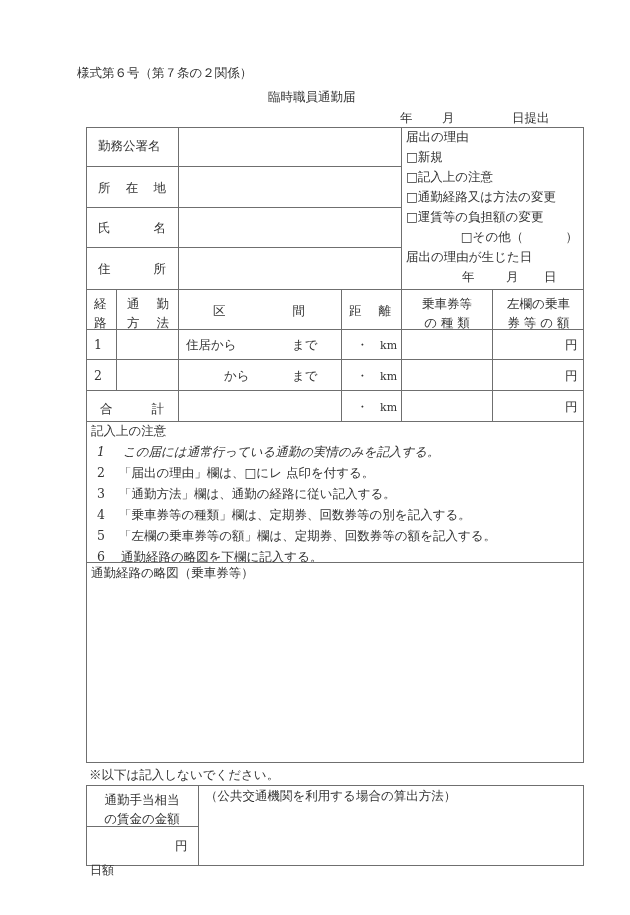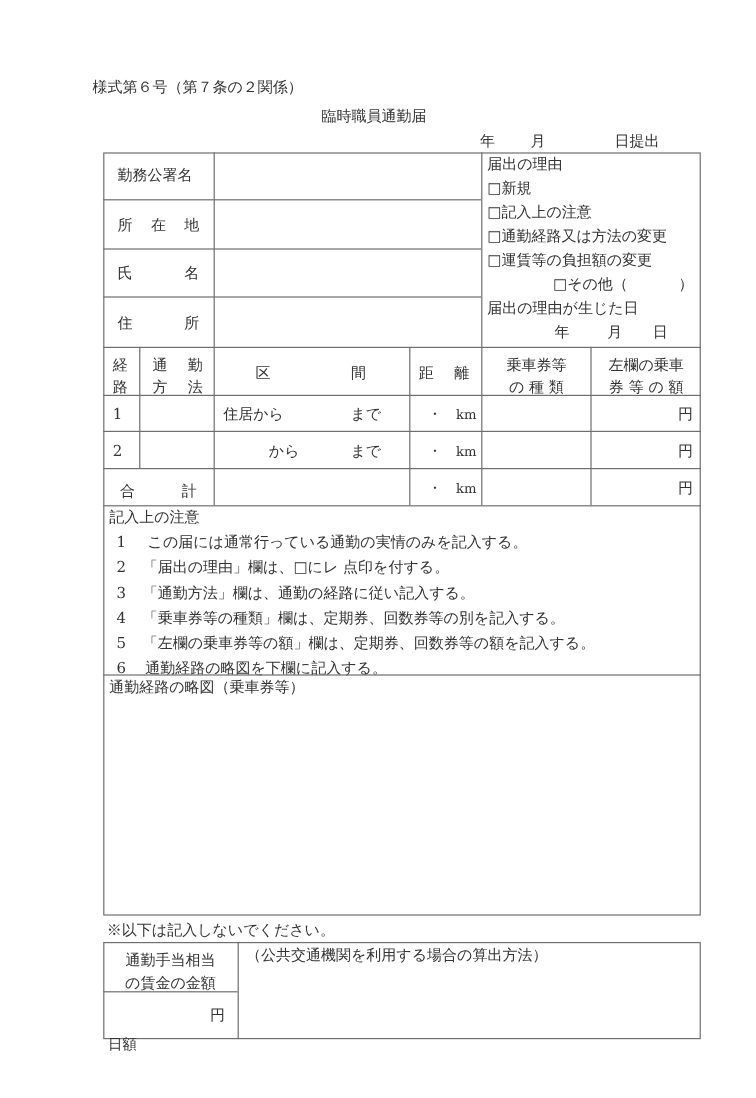--- a/index.html
+++ b/index.html
@@ -152,21 +152,21 @@
     <span>合</span>
     <span>計</span>
   </div>
   <span class="txt" style="left:270px;top:11px;">・</span>
   <span class="txt" style="left:294px;top:12px;font-size:11px;">km</span>
   <span class="txt" style="left:479px;top:11px;">円</span>
 </div>
 
 <div class="abs" style="left:91px;top:425px;width:490px;">
   <div class="txt" style="left:0;top:0;">記入上の注意</div>
-  <div class="txt" style="left:6px;top:21px;"><span>1</span><span style="padding-left:18px;">この届には通常行っている通勤の実情のみを記入する。</span></div>
+  <div class="txt" style="left:6px;top:21px;font-style:italic;"><span>1</span><span style="padding-left:18px;">この届には通常行っている通勤の実情のみを記入する。</span></div>
   <div class="txt" style="left:6px;top:42px;"><span>2</span><span style="padding-left:14px;text-align:right;">「届出の理由」欄は、□にレ 点印を付する。</span></div>
   <div class="txt" style="left:6px;top:63px;"><span>3</span><span style="padding-left:14px;">「通勤方法」欄は、通勤の経路に従い記入する。</span></div>
   <div class="txt" style="left:6px;top:84px;"><span>4</span><span style="padding-left:14px;">「乗車券等の種類」欄は、定期券、回数券等の別を記入する。</span></div>
   <div class="txt" style="left:6px;top:105px;"><span>5</span><span style="padding-left:14px;">「左欄の乗車券等の額」欄は、定期券、回数券等の額を記入する。</span></div>
   <div class="txt" style="left:6px;top:126px;"><span>6</span><span style="padding-left:16px;">通勤経路の略図を下欄に記入する。</span></div>
 </div>
 
 <div class="line-h" style="left:86px;top:562px;width:498px;"></div>
 <div class="txt" style="left:91px;top:567px;">通勤経路の略図（乗車券等）</div>
 <div class="cell-field" style="left:87px;top:584px;width:496px;height:178px;"></div>

